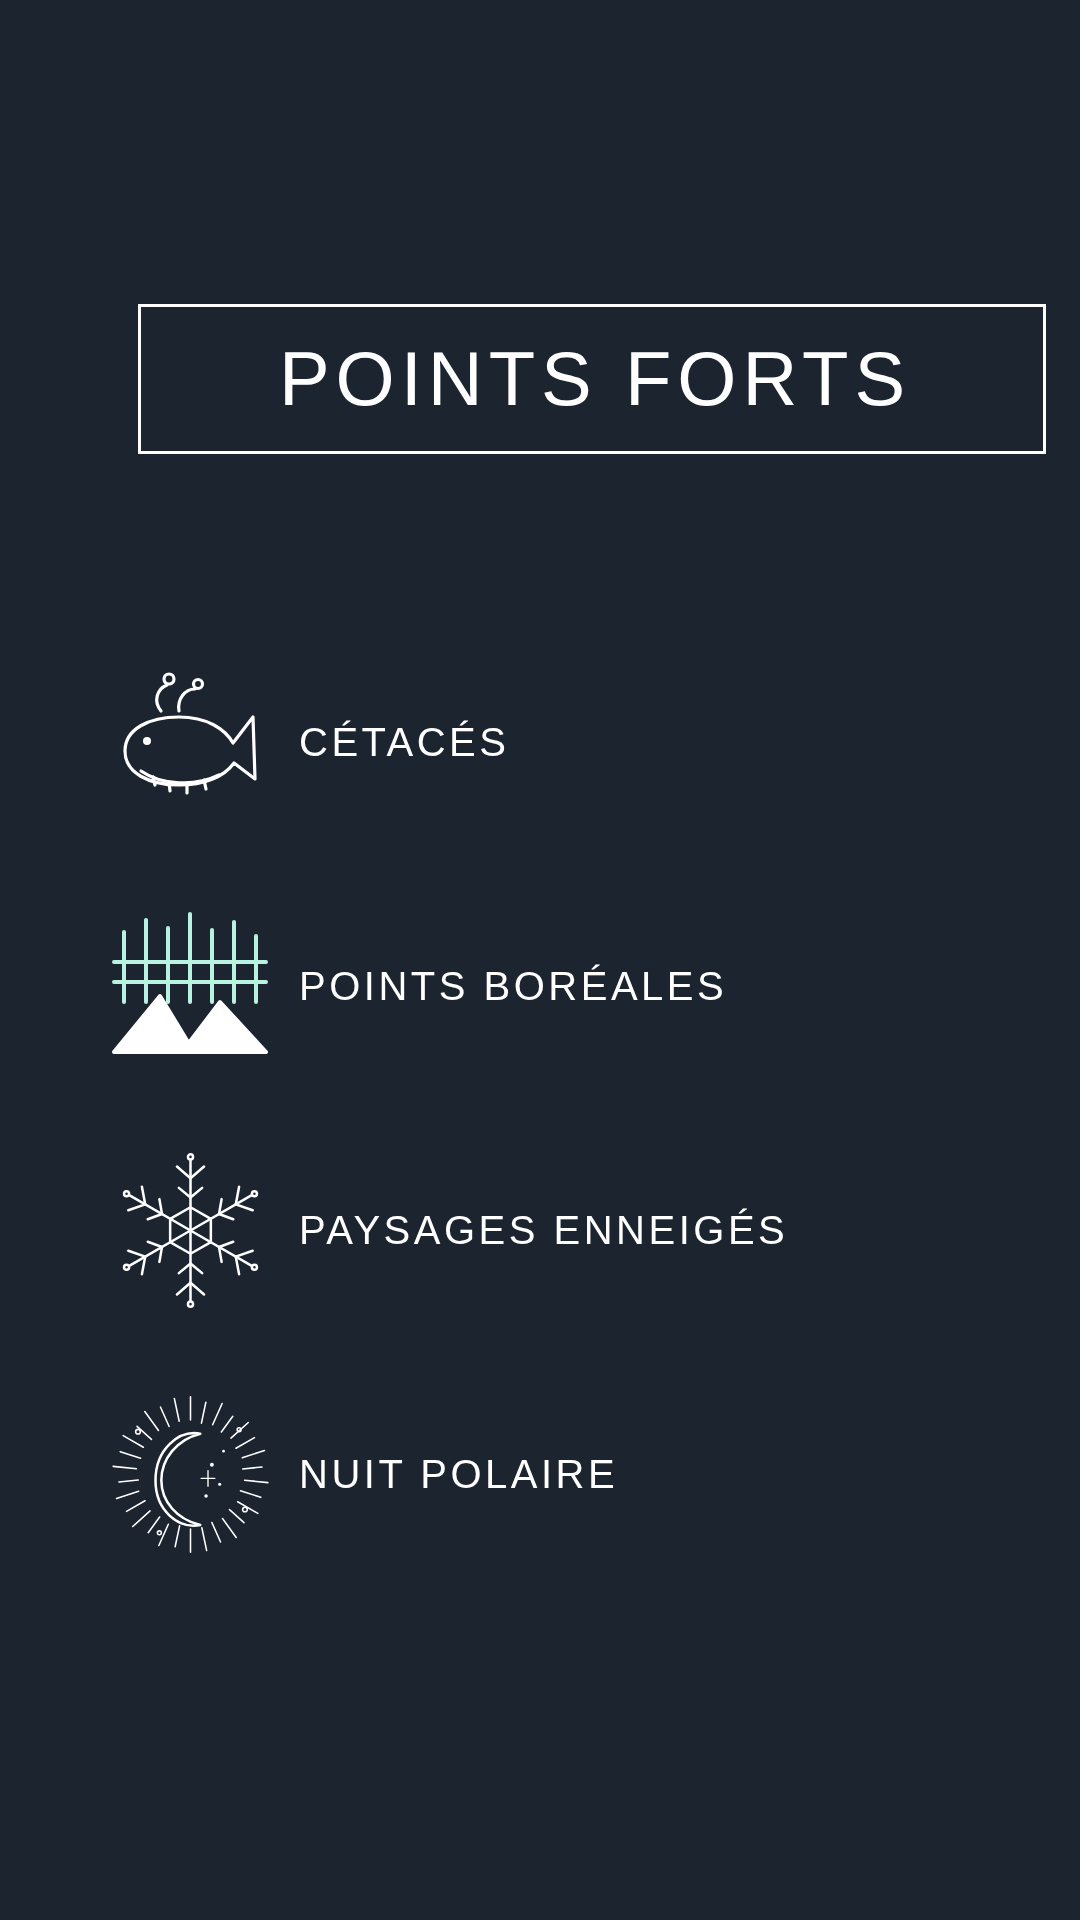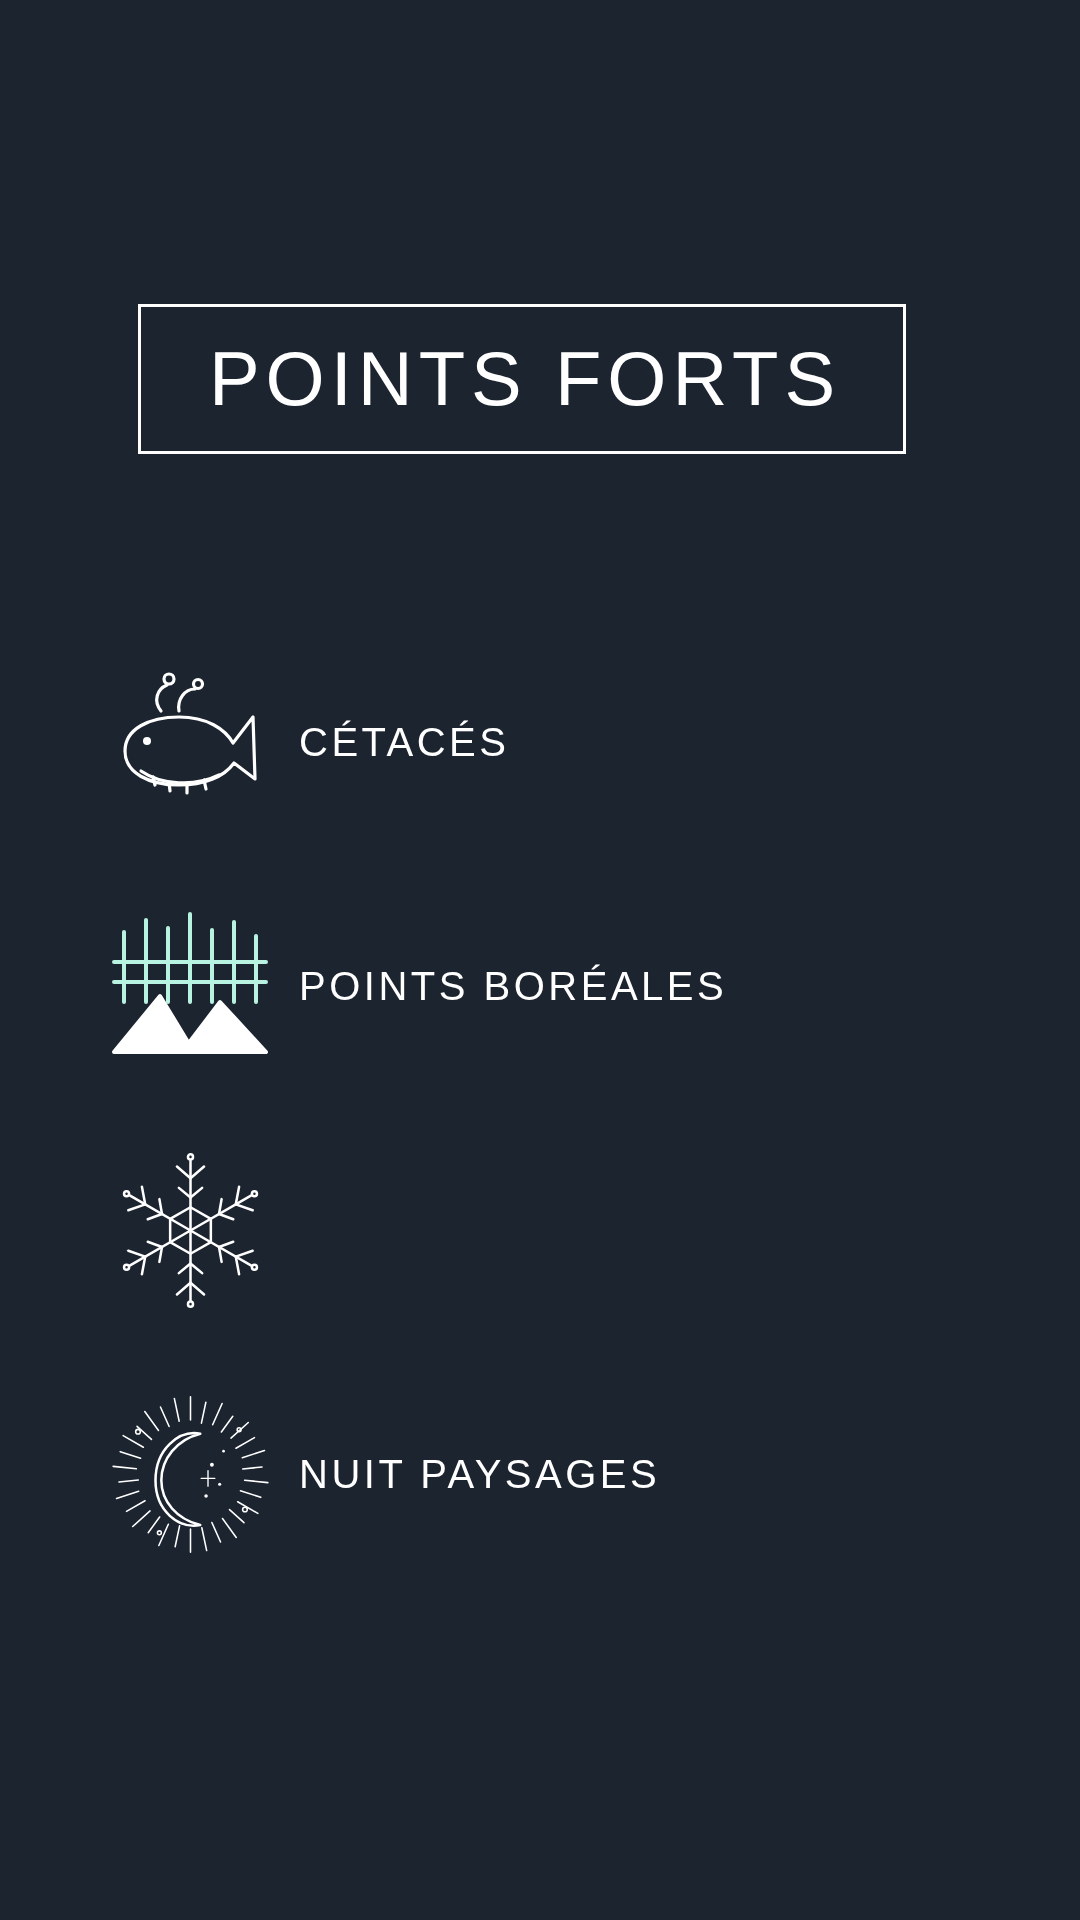--- a/index.html
+++ b/index.html
@@ -18,21 +18,21 @@
     width: 1080px;
     height: 1920px;
     background: #1c2430;
   }
 
   
   .title-box {
     position: absolute;
     left: 138px;
     top: 304px;
-    width: 768px;
+    width: 908px;
     height: 150px;
     border: 3px solid #ffffff;
     box-sizing: border-box;
     display: flex;
     align-items: center;
     justify-content: center;
   }
   .title-text {
     color: #ffffff;
     font-size: 76px;
@@ -184,20 +184,21 @@
 
             <circle cx="80" cy="4" r="2.6"></circle>
             <circle cx="146" cy="42" r="2.6"></circle>
             <circle cx="146" cy="118" r="2.6"></circle>
             <circle cx="80" cy="156" r="2.6"></circle>
             <circle cx="14" cy="118" r="2.6"></circle>
             <circle cx="14" cy="42" r="2.6"></circle>
           </g>
         </svg>
       </div>
+      <div class="feature-label">PAYSAGES ENNEIGÉS</div>
     </div>
 
     <div class="feature-row">
       <div class="feature-icon">
         <svg width="175" height="175" viewBox="0 0 180 180" fill="none" stroke="#ffffff" stroke-width="1.6" stroke-linecap="round">
 
           <g>
             <g>
                 <path d="M90 10 L90 34"></path>
               </g>
@@ -296,17 +297,17 @@
           <circle cx="120" cy="100" r="1.6" fill="#ffffff" stroke="none"></circle>
           <circle cx="106" cy="112" r="1.8" fill="#ffffff" stroke="none"></circle>
           <circle cx="124" cy="66" r="1.4" fill="#ffffff" stroke="none"></circle>
           <path d="M108 94 l0 -8 M108 94 l0 8 M108 94 l-7 0 M108 94 l7 0" stroke-width="1.4"></path>
           <circle cx="36" cy="46" r="2.4"></circle>
           <circle cx="146" cy="126" r="2.4"></circle>
           <circle cx="58" cy="150" r="2"></circle>
           <circle cx="140" cy="44" r="2"></circle>
         </svg>
       </div>
-      <div class="feature-label">NUIT PAYSAGES</div>
+      <div class="feature-label">NUIT POLAIRE</div>
     </div>
 
   </div>
 </div>
 
 </body></html>

